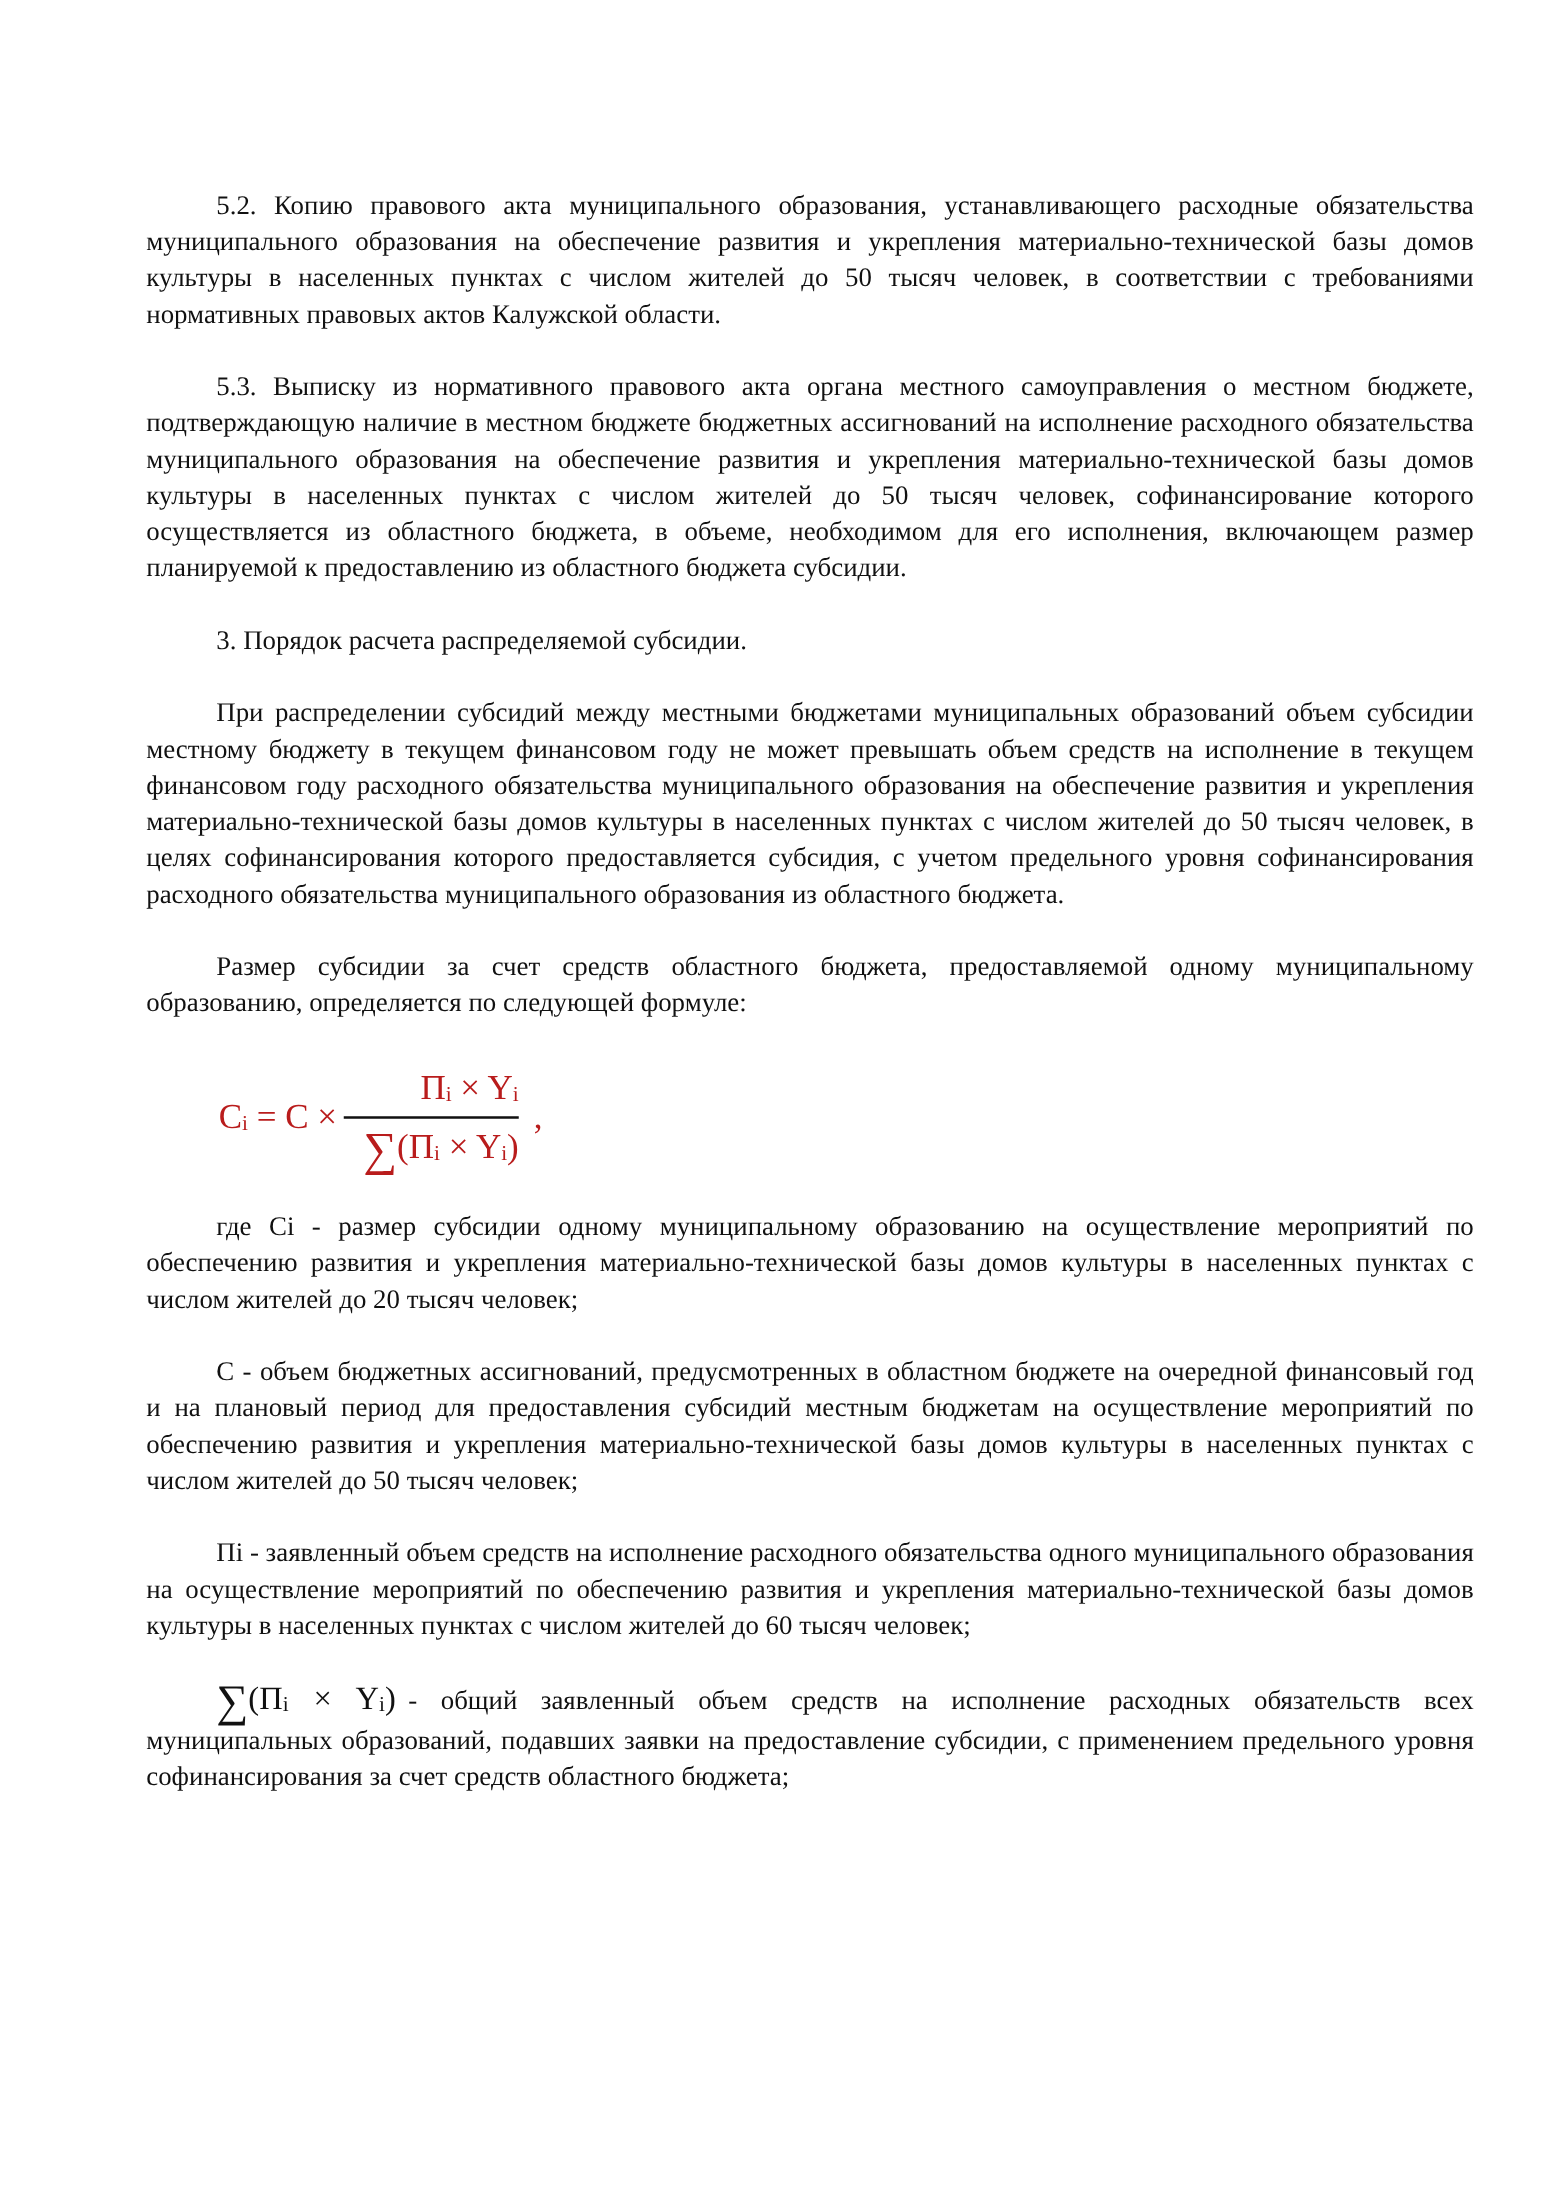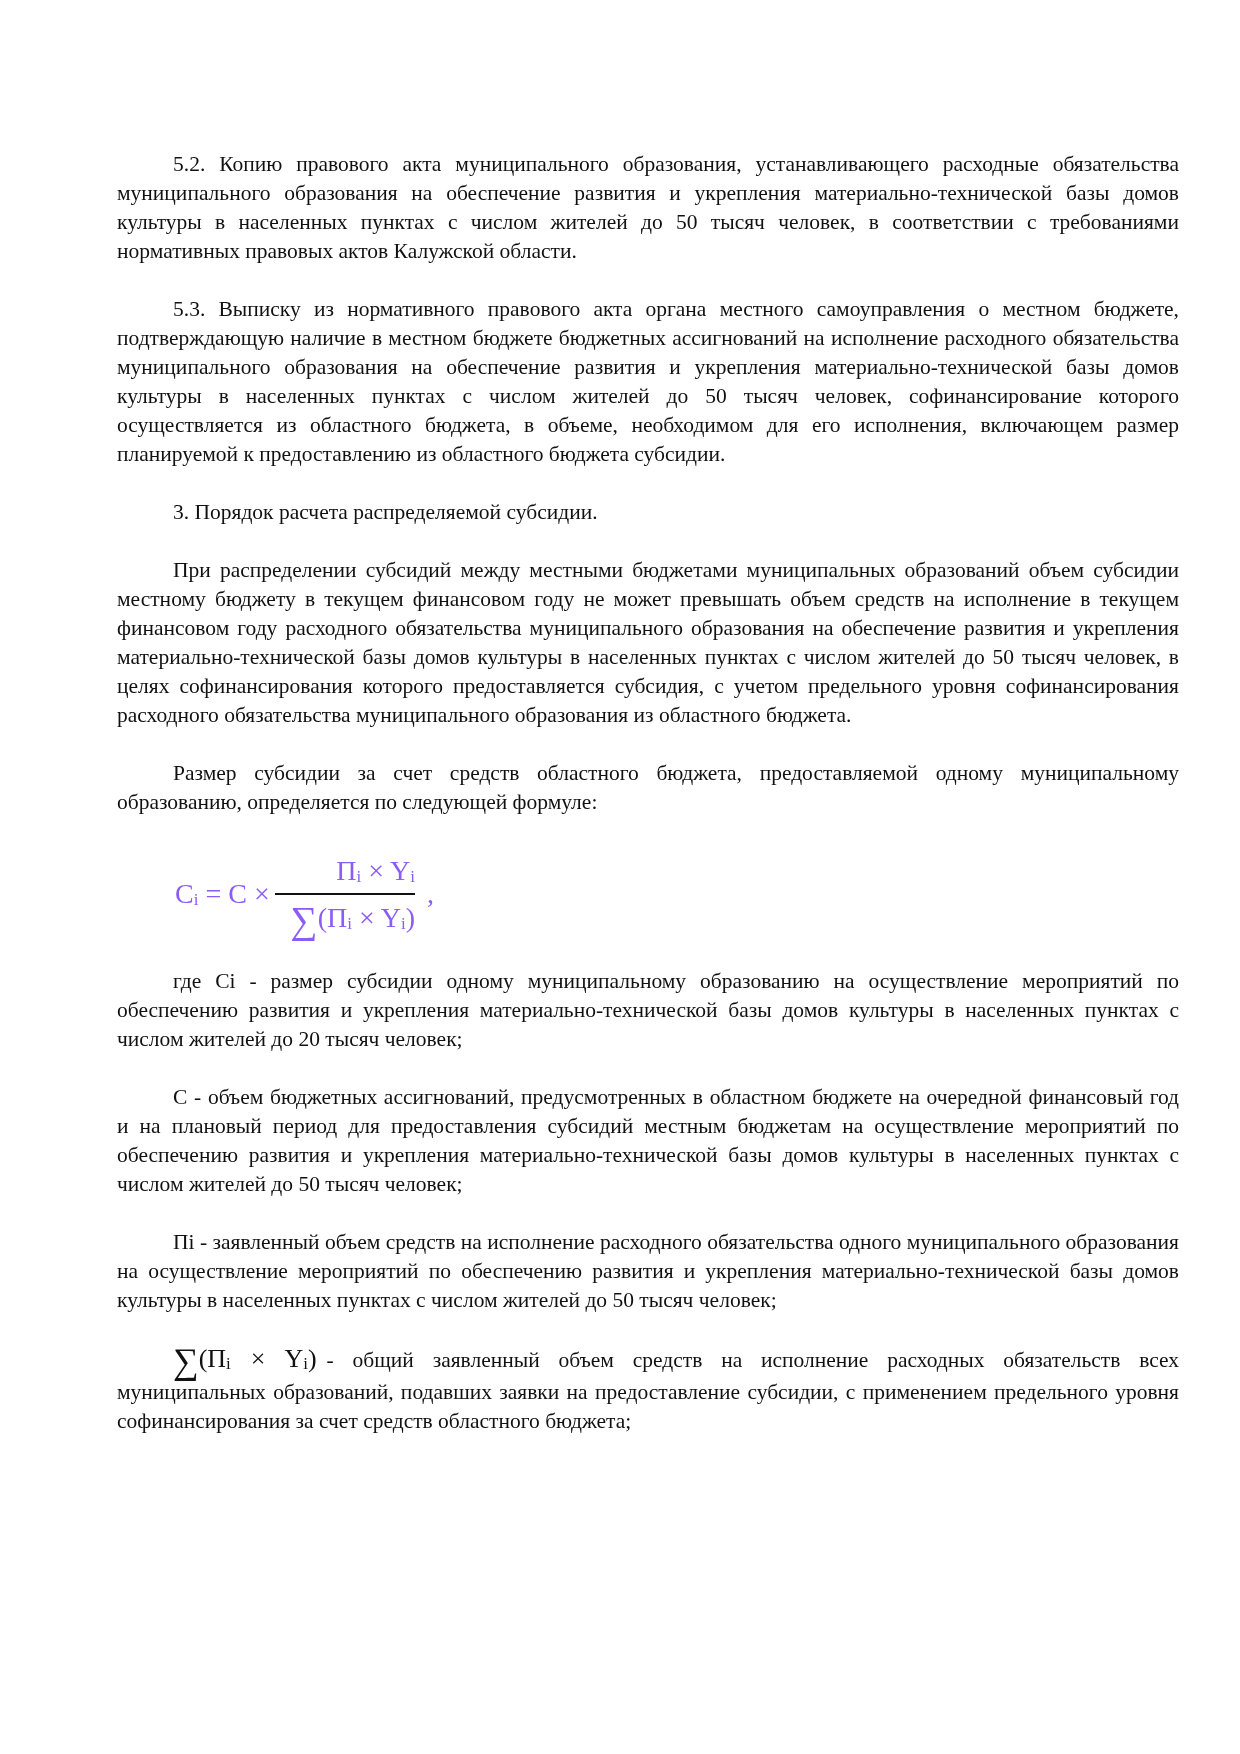--- a/index.html
+++ b/index.html
@@ -6,21 +6,21 @@
     body { width: 1240px; height: 1754px; position: relative; overflow: hidden; }
     .page {
       position: absolute; left: 117px; top: 150px; width: 1062px;
       font-family: "Liberation Serif", "DejaVu Serif", serif;
       font-size: 21.5px; line-height: 29px; color: #111111;
     }
     .para { text-align: justify; margin: 0 0 29px 0; }
     .indent { text-indent: 56px; }
     .formula {
       margin: 34px 0 26px 58px; height: 90px; position: relative;
-      font-family: "Liberation Serif", "DejaVu Serif", serif; font-size: 28px; color: #8b5cf6;
+      font-family: "Liberation Serif", "DejaVu Serif", serif; font-size: 28px; color: #b91c1c;
     }
     .f-lhs { position: absolute; left: 0; top: 28px; }
     .frac { position: absolute; left: 100px; top: 0; width: 140px; text-align: right; }
     .f-num { display: block; height: 40px; line-height: 40px; }
     .f-bar { display: block; height: 0; border-top: 2px solid #111; margin: 2px 0; }
     .f-den { display: block; height: 42px; line-height: 42px; white-space: nowrap; }
     .sigma { font-size: 38px; vertical-align: -6px; }
     .sub { font-size: 17px; vertical-align: -2px; }
     .f-comma { position: absolute; left: 252px; top: 28px; }
     .sum-inline { font-size: 26px; margin-right: 10px; white-space: nowrap; }
@@ -41,17 +41,17 @@
     <span class="frac">
       <span class="f-num"><span>П</span><span class="sub">i</span><span style="white-space:pre"> × Y</span><span class="sub">i</span></span>
       <span class="f-bar"></span>
       <span class="f-den"><span class="sigma">∑</span><span>(П</span><span class="sub">i</span><span style="white-space:pre"> × Y</span><span class="sub">i</span><span>)</span></span>
     </span>
     <span class="f-comma">,</span>
   </div>
 
   <p class="para indent">где Ci - размер субсидии одному муниципальному образованию на осуществление мероприятий по обеспечению развития и укрепления материально-технической базы домов культуры в населенных пунктах с числом жителей до 20 тысяч человек;</p>
   <p class="para indent">С - объем бюджетных ассигнований, предусмотренных в областном бюджете на очередной финансовый год и на плановый период для предоставления субсидий местным бюджетам на осуществление мероприятий по обеспечению развития и укрепления материально-технической базы домов культуры в населенных пунктах с числом жителей до 50 тысяч человек;</p>
-  <p class="para indent">Пi - заявленный объем средств на исполнение расходного обязательства одного муниципального образования на осуществление мероприятий по обеспечению развития и укрепления материально-технической базы домов культуры в населенных пунктах с числом жителей до 50 тысяч человек;</p>
+  <p class="para indent">Пi - заявленный объем средств на исполнение расходного обязательства одного муниципального образования на осуществление мероприятий по обеспечению развития и укрепления материально-технической базы домов культуры в населенных пунктах с числом жителей до 60 тысяч человек;</p>
   <p class="para indent" style="margin-top:24px">
     <span class="sum-inline"><span class="sigma">∑</span><span>(П</span><span class="sub">i</span><span style="white-space:pre"> × Y</span><span class="sub">i</span><span>)</span></span><span>- общий заявленный объем средств на исполнение расходных обязательств всех муниципальных образований, подавших заявки на предоставление субсидии, с применением предельного уровня софинансирования за счет средств областного бюджета;</span>
   </p>
 </div>
 
 </body></html>

